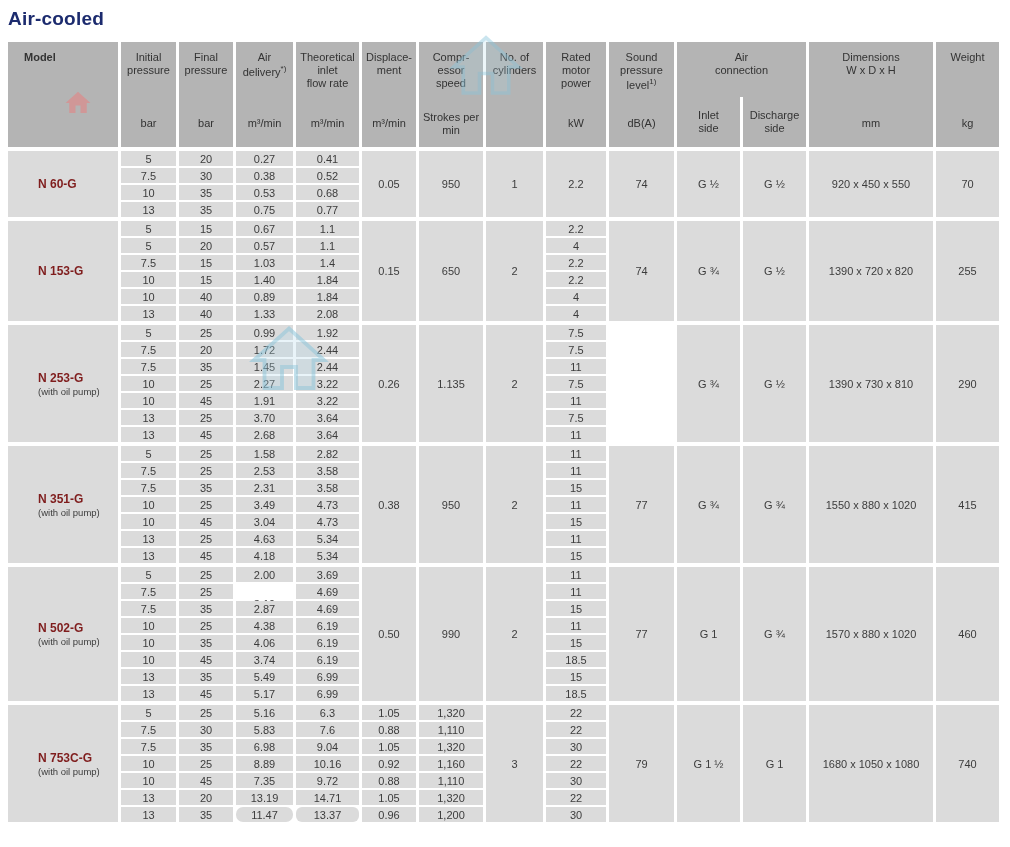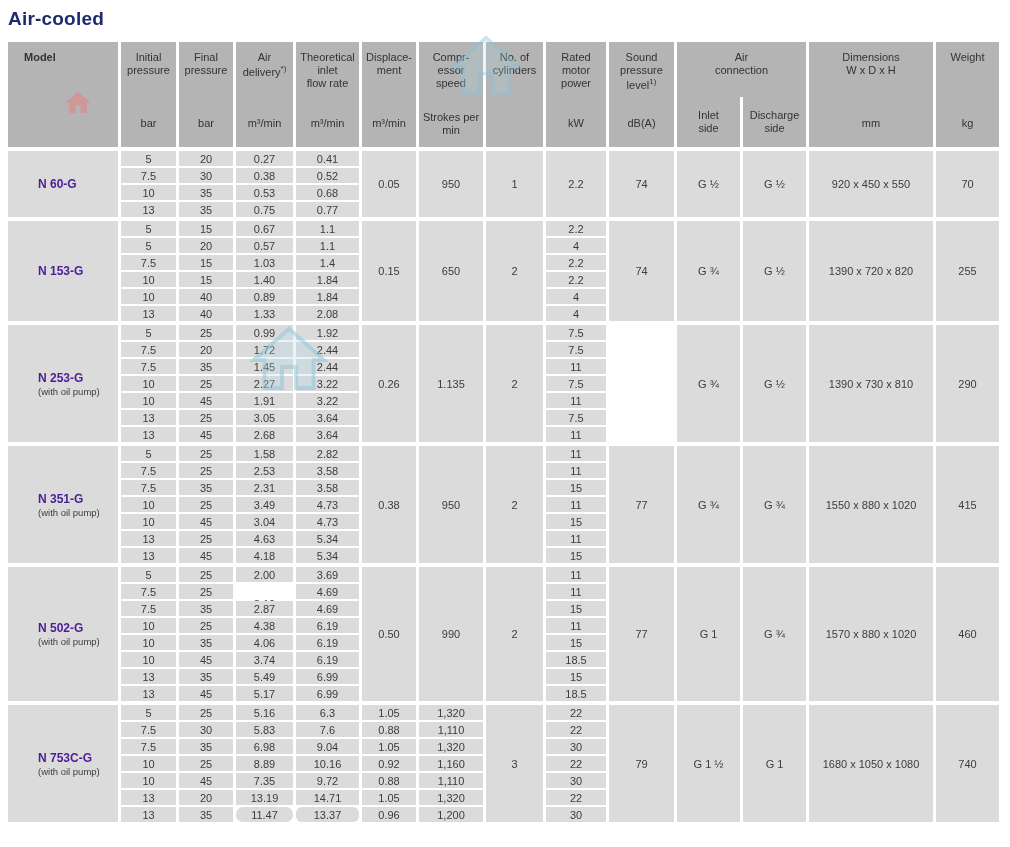--- a/index.html
+++ b/index.html
@@ -66,21 +66,21 @@
     background:#dbdbdb;
     color:#3c3c3c;
     font-size:11px;
     display:flex; align-items:center; justify-content:center;
     text-align:center;
   }
   .model-cell {
     flex-direction:column; align-items:flex-start; justify-content:center;
     padding-left:30px; text-align:left;
   }
-  .mname { font-weight:bold; font-size:12px; color:#4c1d95; }
+  .mname { font-weight:bold; font-size:12px; color:#7f1d1d; }
   .mnote { font-size:9.5px; color:#3c3c3c; margin-top:1px; }
   
   .wm { position:absolute; pointer-events:none; }
 </style>
 </head>
 <body>
 
 <div class="page">
   <h1 class="title">Air-cooled</h1>
 
@@ -262,21 +262,21 @@
         <div class="cell" style="grid-area: 4 / 4;">2.27</div>
         <div class="cell" style="grid-area: 4 / 5;">3.22</div>
         <div class="cell" style="grid-area: 4 / 9;">7.5</div>
         <div class="cell" style="grid-area: 5 / 2;">10</div>
         <div class="cell" style="grid-area: 5 / 3;">45</div>
         <div class="cell" style="grid-area: 5 / 4;">1.91</div>
         <div class="cell" style="grid-area: 5 / 5;">3.22</div>
         <div class="cell" style="grid-area: 5 / 9;">11</div>
         <div class="cell" style="grid-area: 6 / 2;">13</div>
         <div class="cell" style="grid-area: 6 / 3;">25</div>
-        <div class="cell" style="grid-area: 6 / 4;">3.05</div>
+        <div class="cell" style="grid-area: 6 / 4;">3.70</div>
         <div class="cell" style="grid-area: 6 / 5;">3.64</div>
         <div class="cell" style="grid-area: 6 / 9;">7.5</div>
         <div class="cell" style="grid-area: 7 / 2;">13</div>
         <div class="cell" style="grid-area: 7 / 3;">45</div>
         <div class="cell" style="grid-area: 7 / 4;">2.68</div>
         <div class="cell" style="grid-area: 7 / 5;">3.64</div>
         <div class="cell" style="grid-area: 7 / 9;">11</div>
         <div class="cell" style="grid-area: 1 / 6 / span 7;">0.26</div>
         <div class="cell" style="grid-area: 1 / 7 / span 7;">1.135</div>
         <div class="cell" style="grid-area: 1 / 8 / span 7;">2</div>

